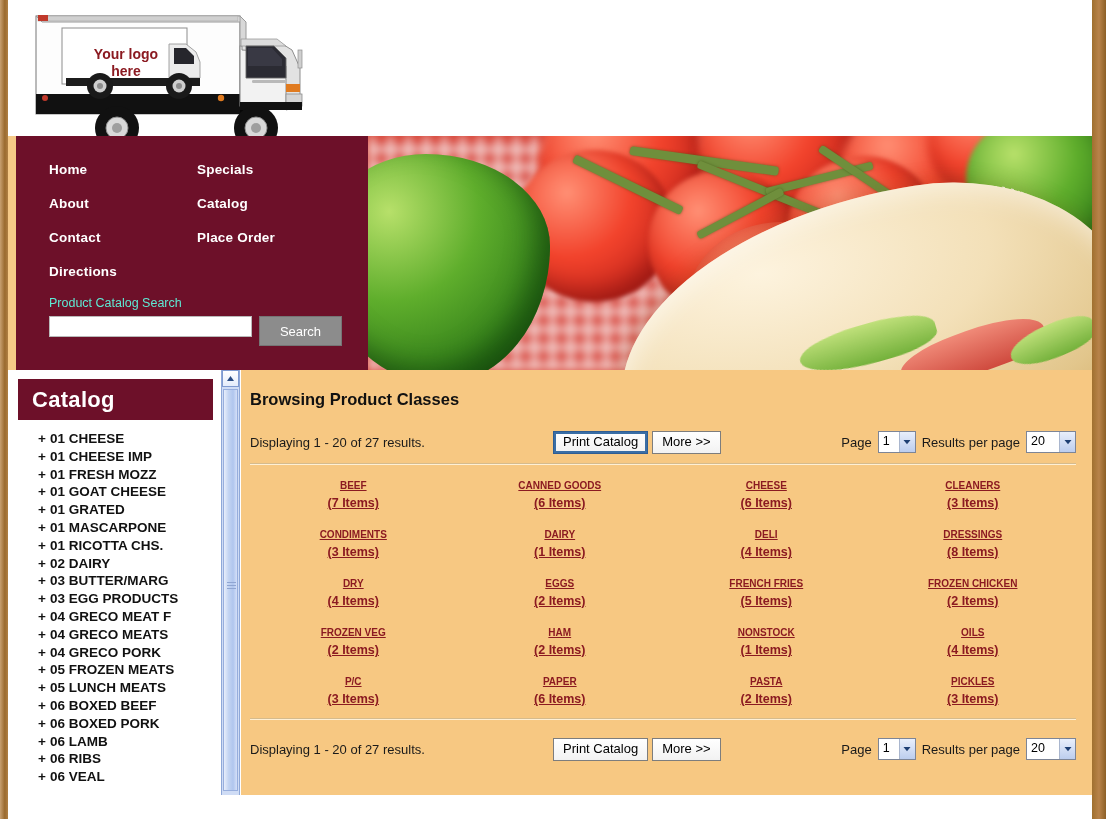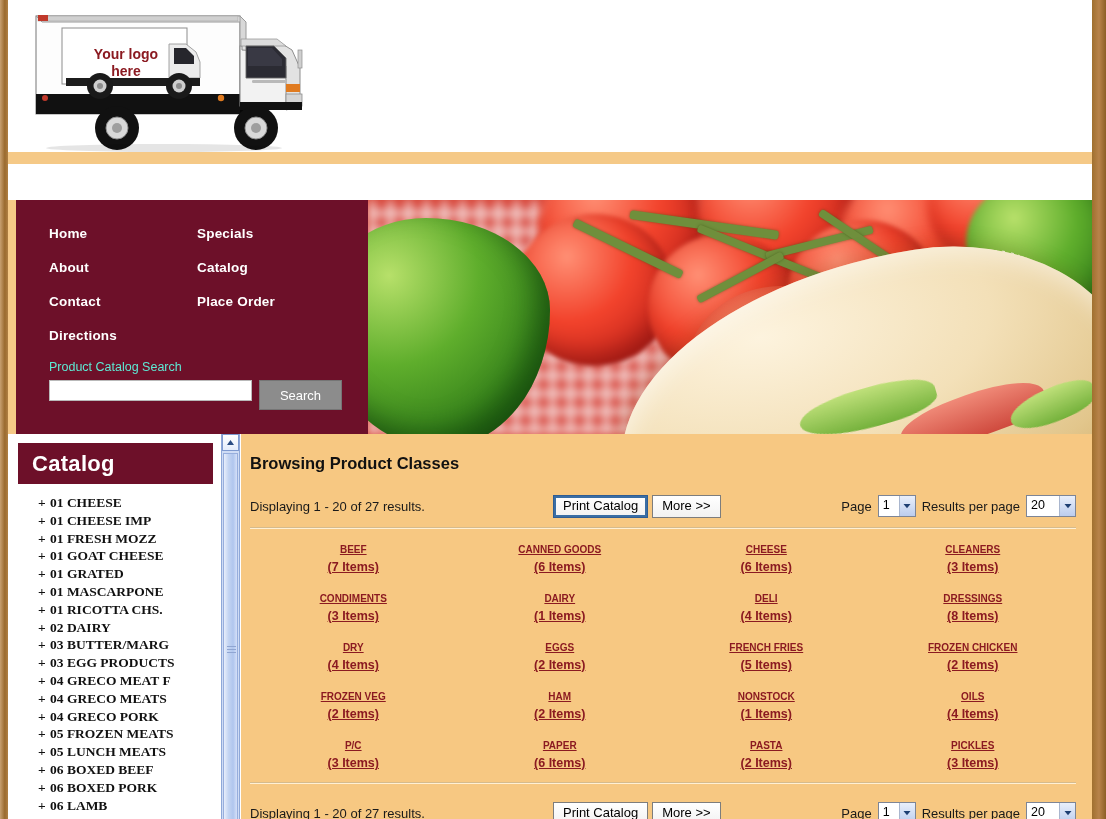--- a/index.html
+++ b/index.html
@@ -41,21 +41,21 @@
     position: absolute;
     left: 8px; top: 0;
     width: 1084px;
     height: 819px;
     background: #ffffff;
     overflow: hidden;
   }
   
   #logo-bar {
     position: relative;
-    height: 200px;
+    height: 136px;
     background: #ffffff;
     overflow: hidden;
   }
   #truck-wrap {
     position: absolute;
     left: 6px;
     top: 6px;
     width: 318px;
     height: 148px;
   }
@@ -241,21 +241,20 @@
     font-weight: bold;
     line-height: 41px;
     padding-left: 14px;
     box-sizing: border-box;
     letter-spacing: .3px;
   }
   #cat-list {
     list-style: none;
     margin: 10px 0 0 0;
     padding: 0 0 0 30px;
-    font-family: Liberation Serif, serif;
   }
   #cat-list li {
     font-size: 13.5px;
     font-weight: bold;
     line-height: 17.8px;
     color: #111;
     white-space: nowrap;
     cursor: pointer;
   }
   #cat-list li .plus {

